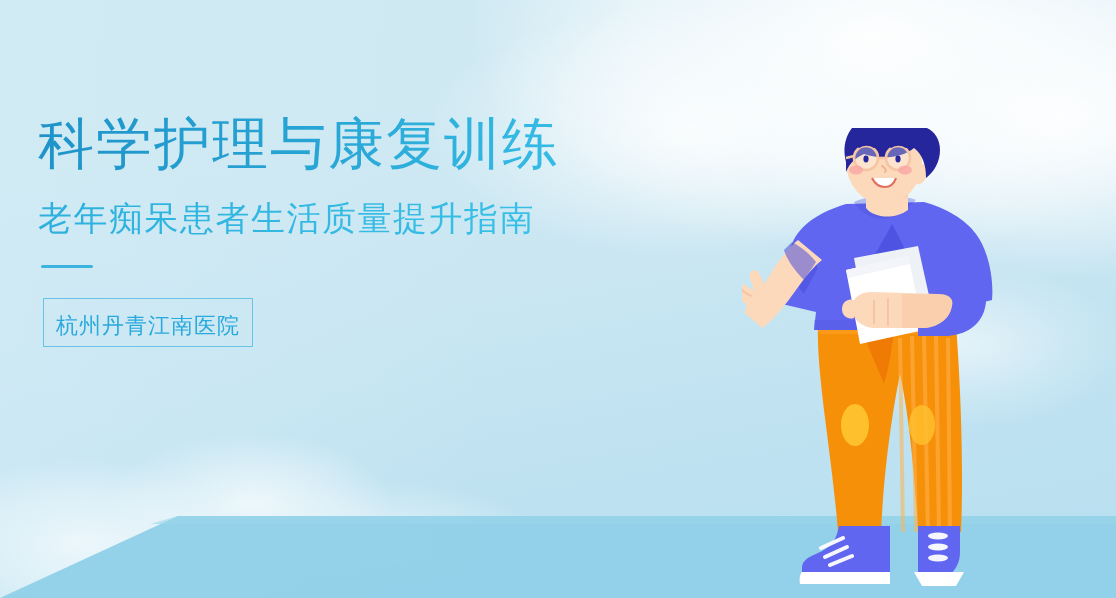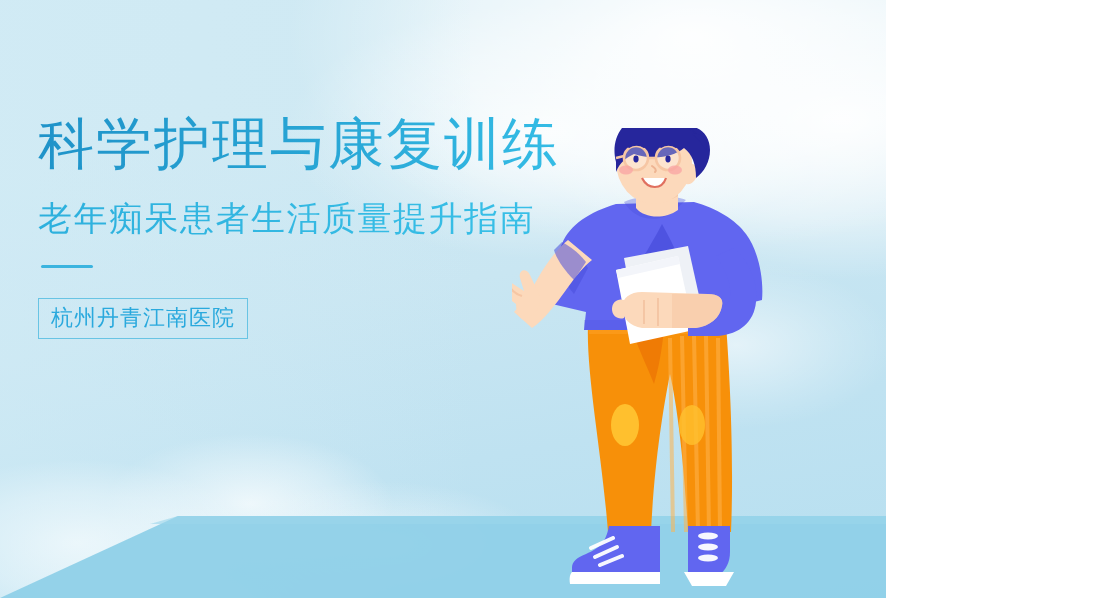--- a/index.html
+++ b/index.html
@@ -5,21 +5,21 @@
 <style>
   * { margin:0; padding:0; box-sizing:border-box; }
   html,body{
     width:1116px; height:598px;
     font-family:"Liberation Sans","DejaVu Sans",sans-serif;
     overflow:hidden;
   }
 
   .banner{
     position:relative;
-    width:886px; height:598px;
+    width:1116px; height:598px;
     overflow:hidden;
     background:linear-gradient(170deg,#cfe9f3 0%,#cfe9f3 22%,#c9e6f2 48%,#bfe2f1 72%,#b6dff0 100%);
   }
 
   
   .sky-tint{
     position:absolute; inset:0;
     background:
       radial-gradient(ellipse 560px 300px at 78% 6%,  rgba(255,255,255,.95) 0%, rgba(255,255,255,.55) 42%, rgba(255,255,255,0) 72%),
       radial-gradient(ellipse 420px 210px at 95% 20%, rgba(255,255,255,.92) 0%, rgba(255,255,255,.42) 48%, rgba(255,255,255,0) 76%),
@@ -73,22 +73,22 @@
     background:linear-gradient(90deg,#2db0dd 0%,#35bbe4 45%,#3ec6ec 100%);
     -webkit-background-clip:text; background-clip:text;
     -webkit-text-fill-color:transparent; color:#35bbe4;
   }
   .rule{
     margin-top:26px; margin-left:3px;
     width:52px; height:3px; border-radius:2px;
     background:#3bb4df;
   }
   .org-badge{
-    display:inline-block; margin-top:30px; 
-    padding:8px 12px 9px;
+    display:inline-block; margin-top:30px; margin-left:5px;
+    padding:16px 12px 9px;
     border:1px solid #68c4e4;
     color:#2aa9dd; font-size:22px; letter-spacing:1px;
     line-height:1; white-space:nowrap;
     background:transparent;
   }
 
   
   .illustration{
     position:absolute; right:74px; bottom:0;
     width:300px; height:470px;

